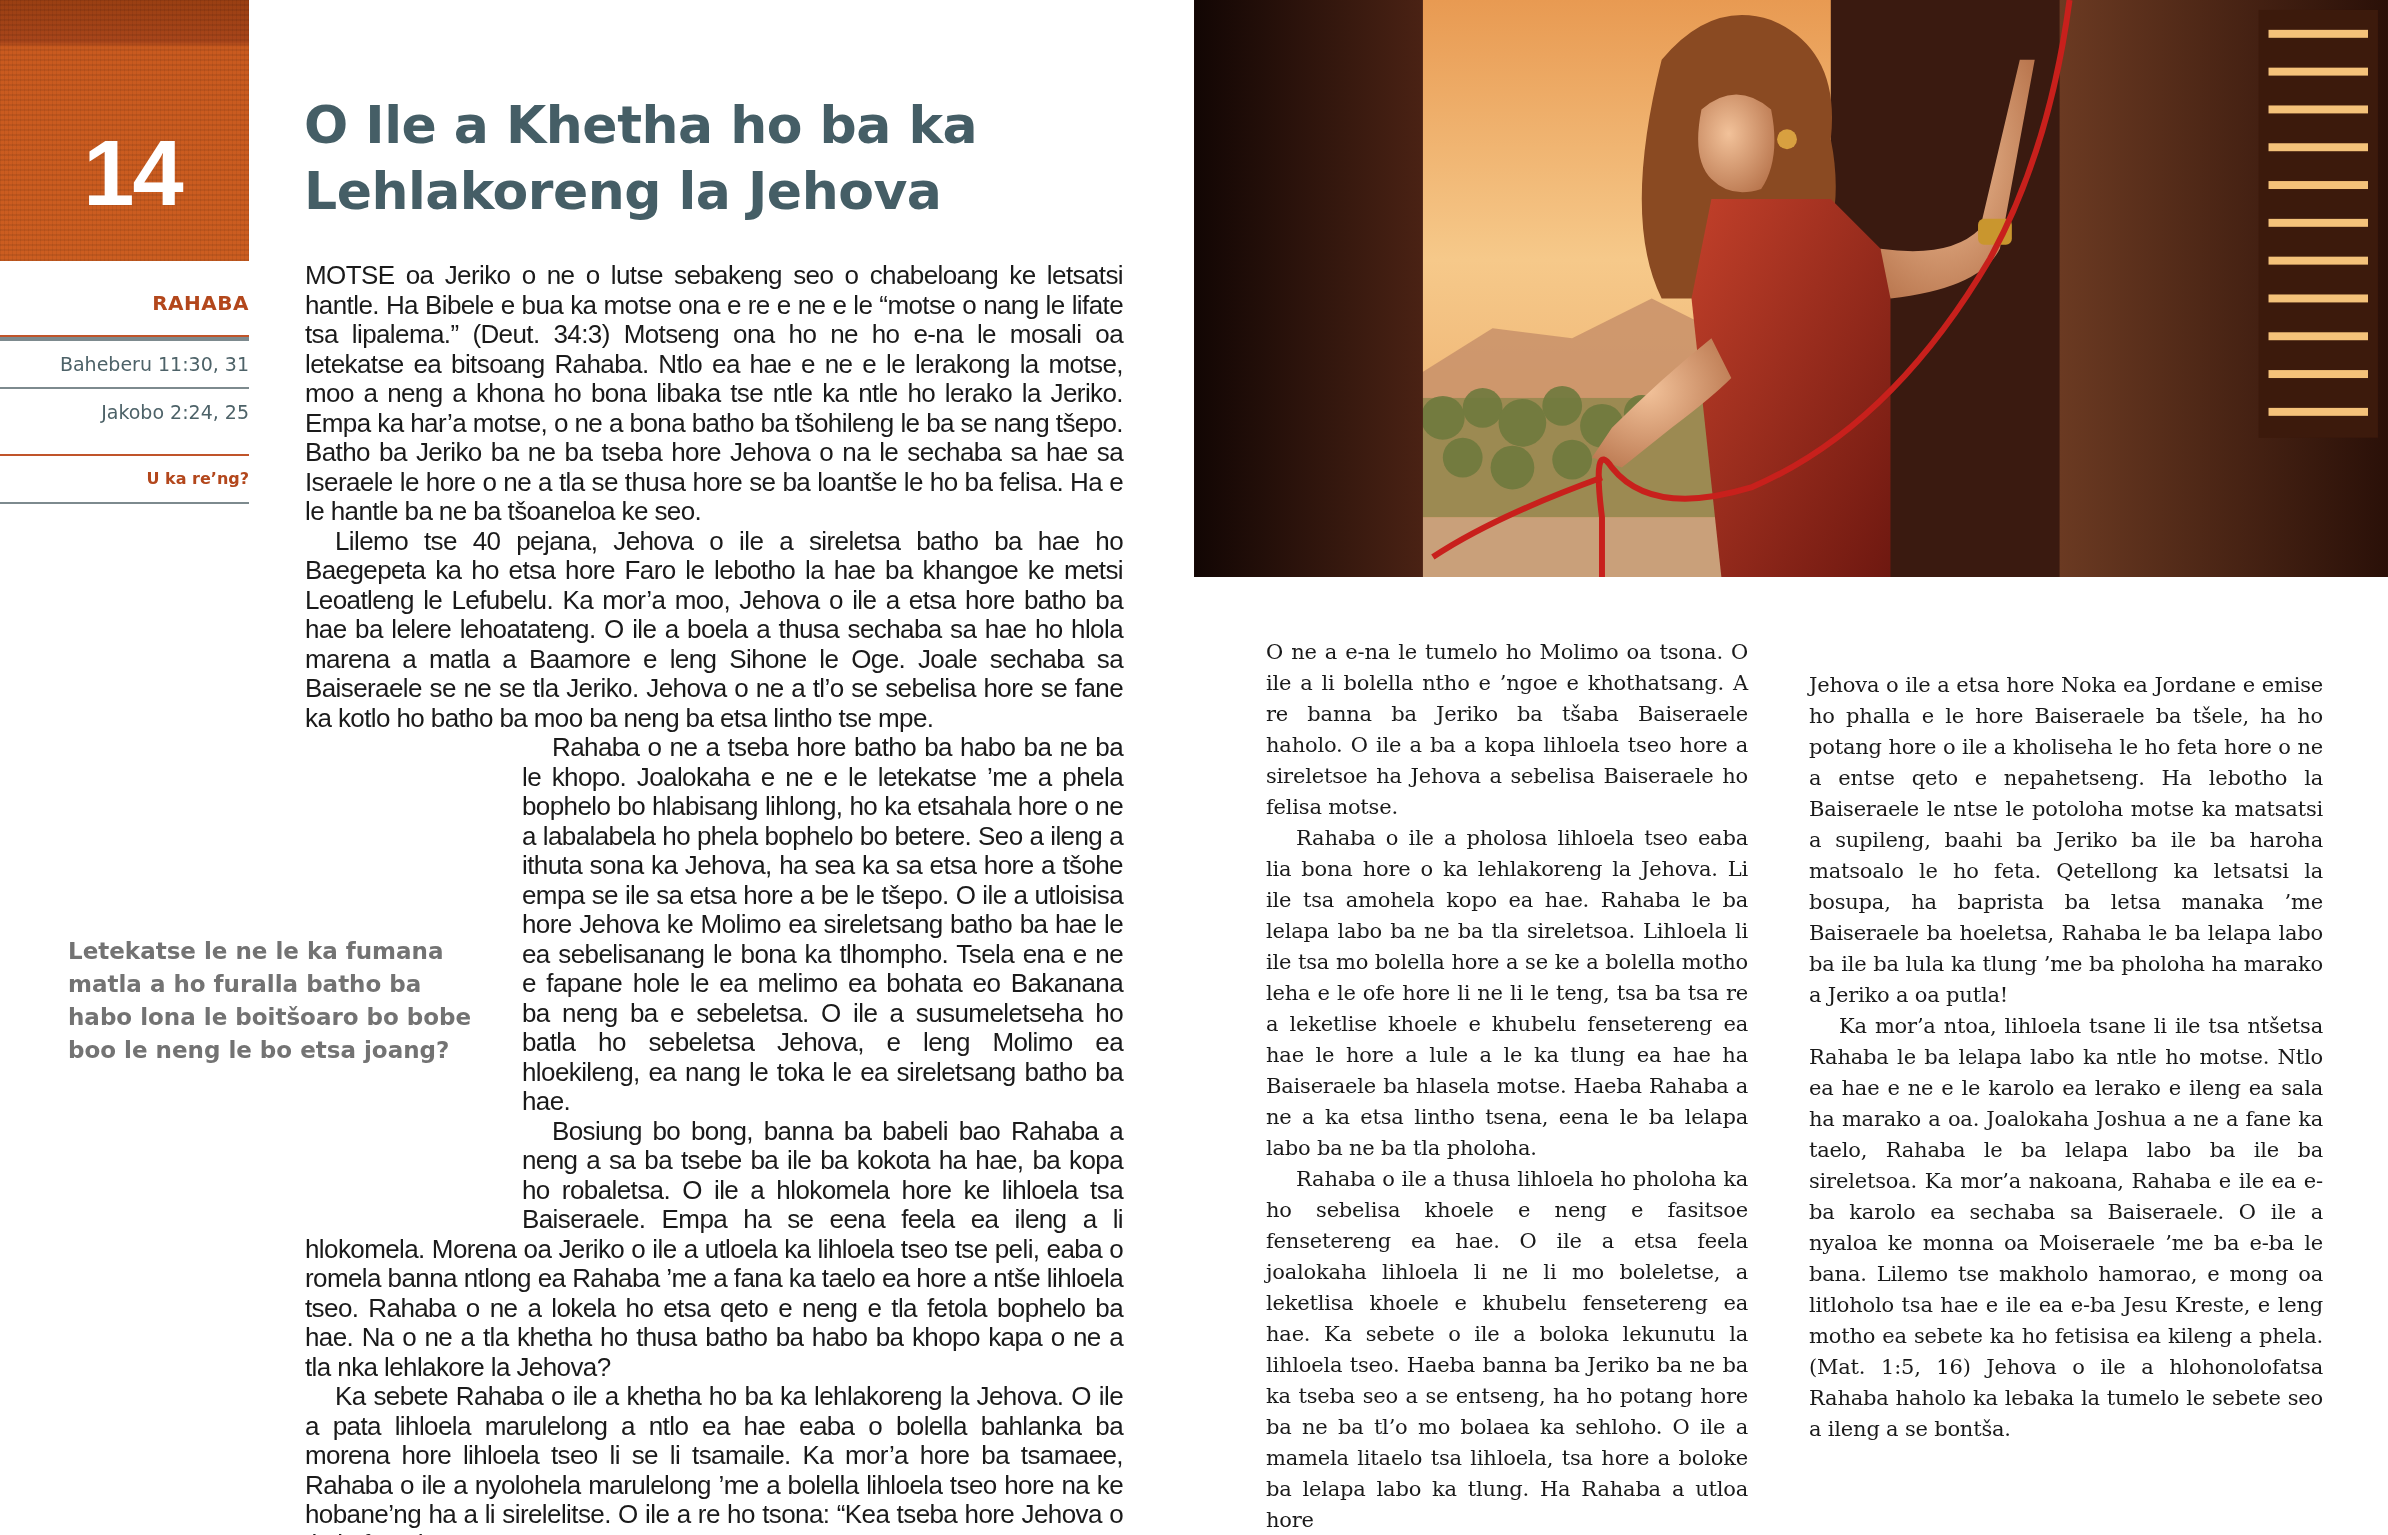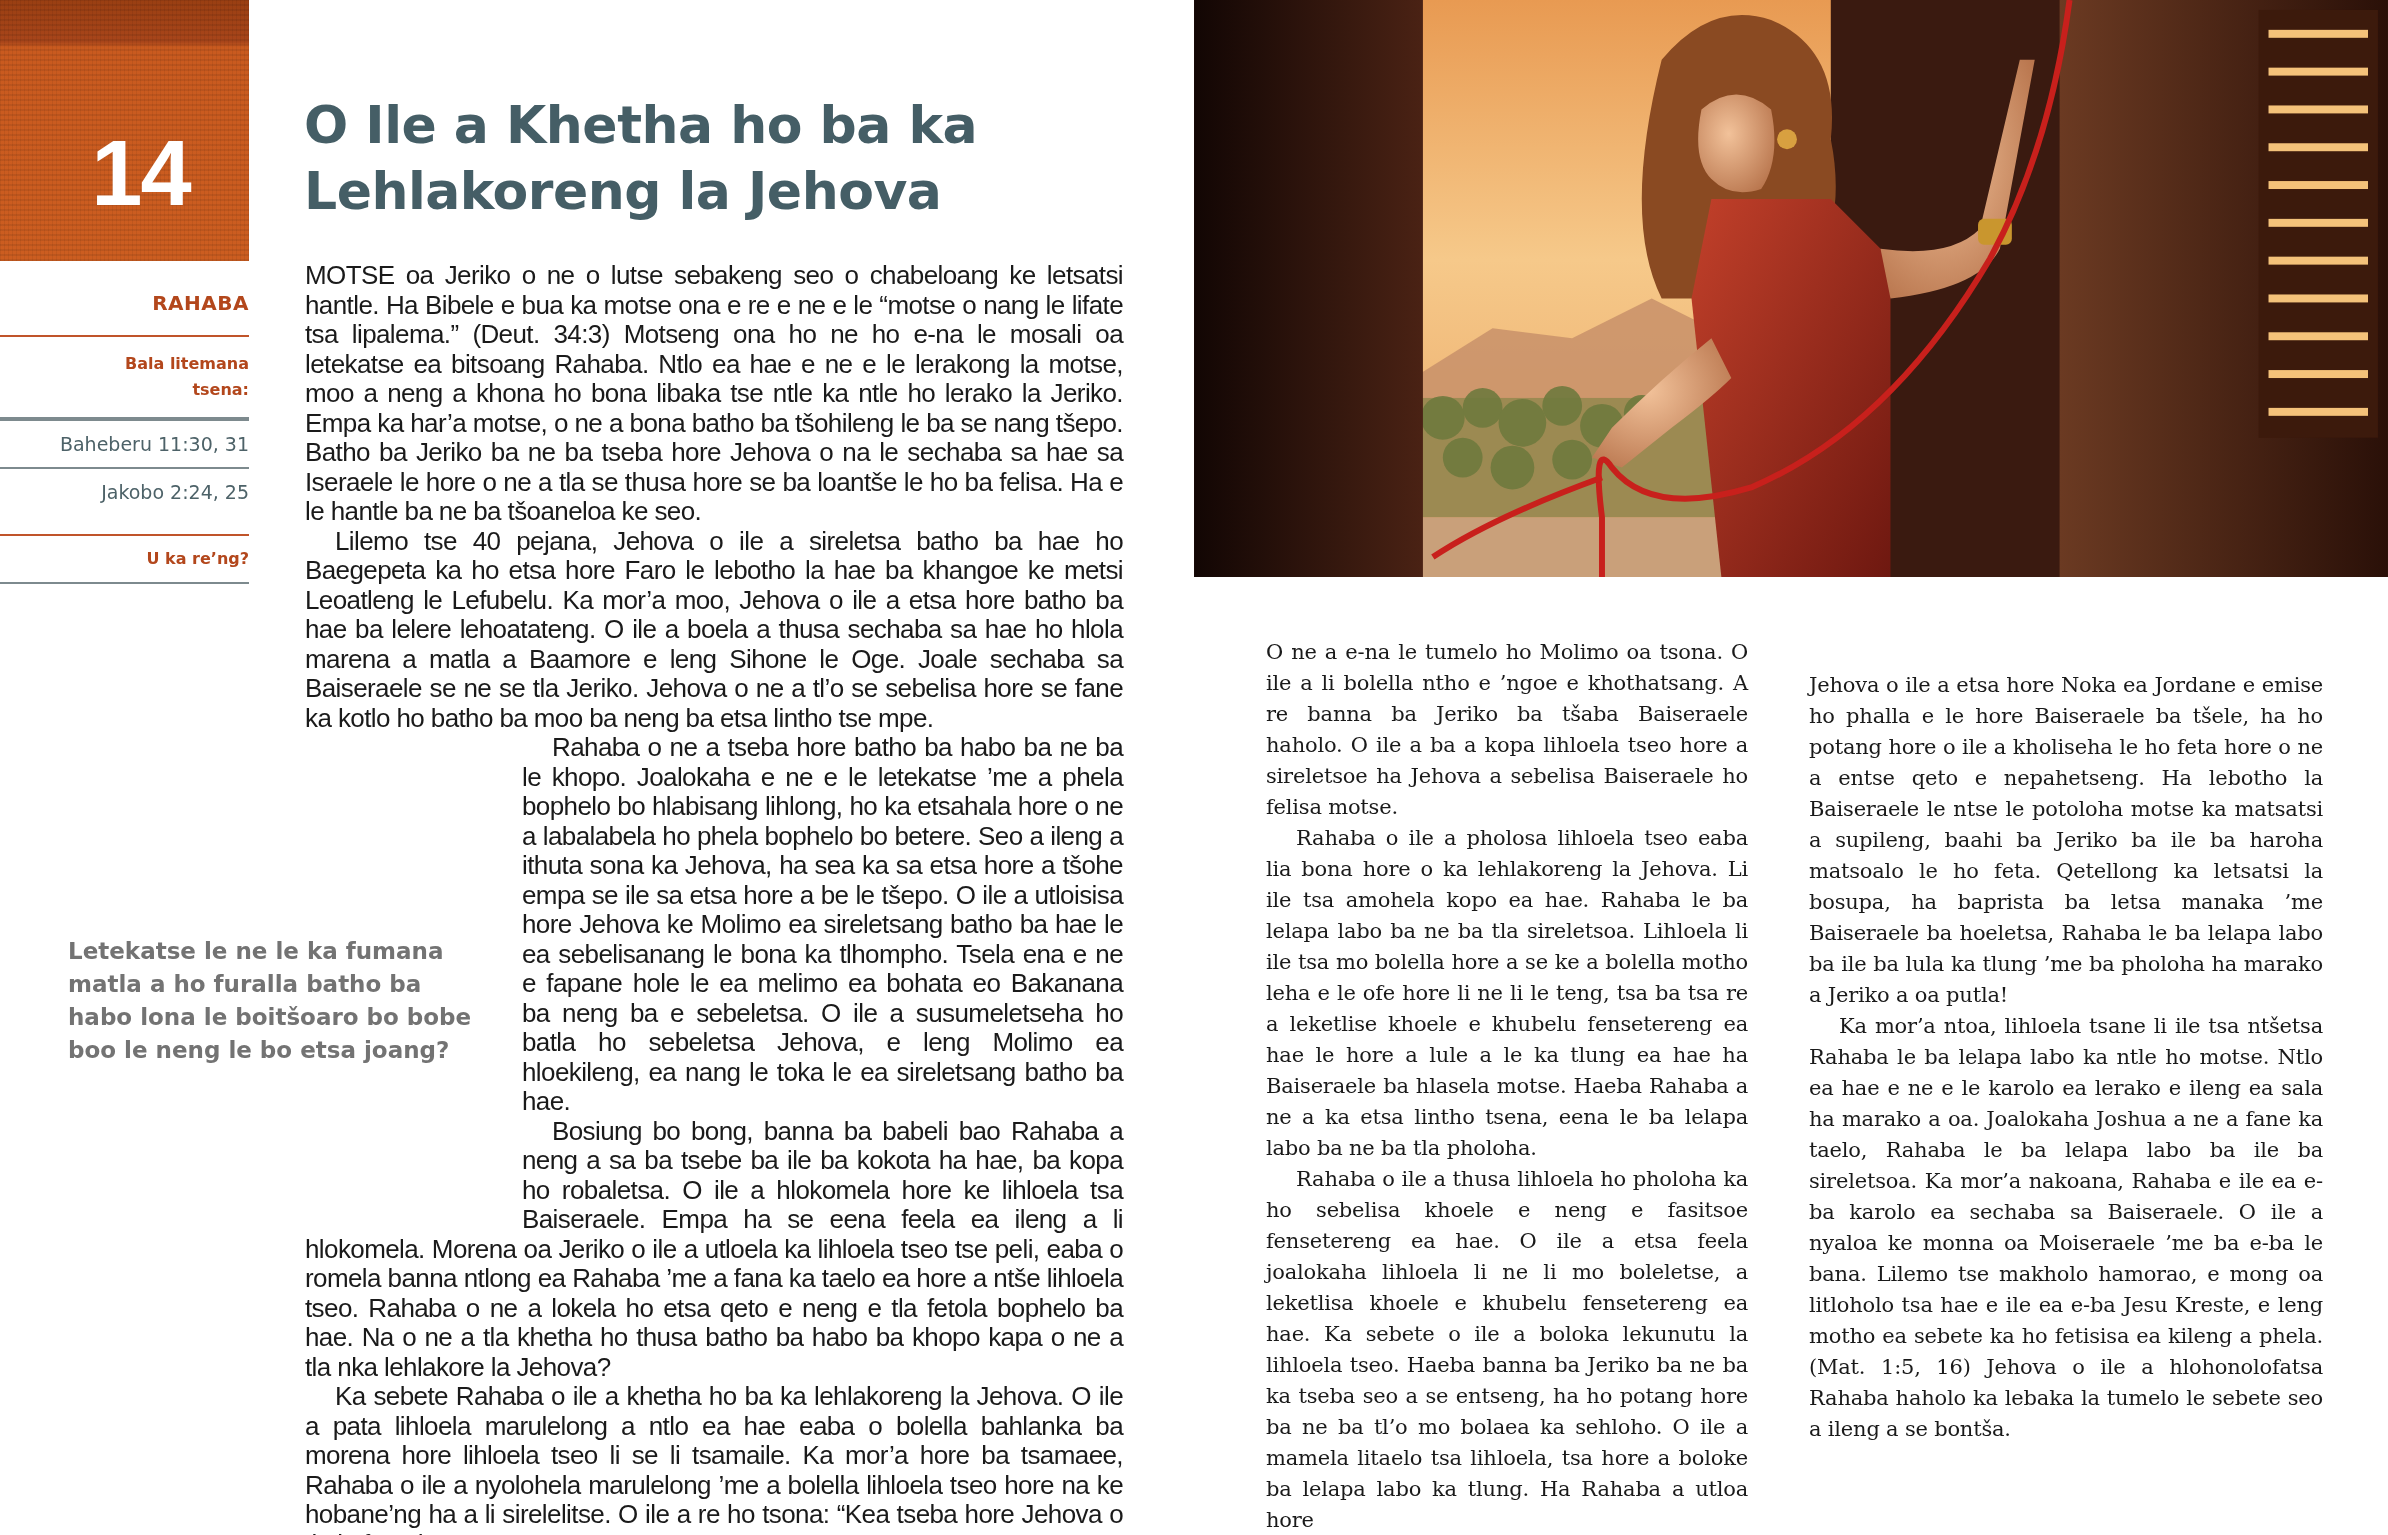--- a/index.html
+++ b/index.html
@@ -3,21 +3,21 @@
 <meta charset="utf-8">
 <style>
   html, body { margin:0; padding:0; background:#ffffff; }
   body { width:2388px; height:1535px; position:relative; overflow:hidden; font-family:"Liberation Serif", serif; color:#1a1a1a; }
   .chapter-block { position:absolute; left:0; top:0; width:249px; height:261px;
     background:
       repeating-linear-gradient(0deg, rgba(0,0,0,0.08) 0 2px, transparent 2px 5px),
       repeating-linear-gradient(90deg, rgba(0,0,0,0.06) 0 1px, transparent 1px 4px),
       linear-gradient(180deg, #9a3f12 0%, #a8451a 16%, #c95a1f 18%, #cc5d20 100%);
   }
-  .chapter-num { position:absolute; left:16px; width:249px; top:127px; text-align:center; color:#fff;
+  .chapter-num { position:absolute; left:8px; width:249px; top:127px; text-align:center; color:#fff;
     font-family:"Liberation Sans", sans-serif; font-weight:bold; font-size:92px; line-height:1; letter-spacing:-2px; }
   .title { position:absolute; left:304px; top:92px; width:846px; color:#455e66;
     font-family:"DejaVu Sans", sans-serif; font-weight:bold; font-size:52px; line-height:66px; letter-spacing:-0.5px; }
   .sidebar { position:absolute; left:0; top:261px; width:249px; font-family:"DejaVu Sans", sans-serif; text-align:right; }
   .sb-name { color:#b3471c; font-weight:bold; font-size:20px; padding:30px 0 20px 0; letter-spacing:0.5px; }
   .rule-orange { height:2px; background:#c0542a; }
   .rule-gray { height:2px; background:#7d8a8e; }
   .sb-label { color:#b3471c; font-weight:bold; font-size:16px; line-height:26px; padding:14px 0 14px 0; }
   .sb-ref { color:#4d6268; font-size:19px; line-height:28px; padding:9px 0 9px 0; }
   .sb-q { color:#4d6268; font-weight:bold; font-size:18px; line-height:28px; padding:8px 0; }
@@ -41,21 +41,20 @@
 </div>
 
 <h1 class="title" style="margin:0;">
   <span>O Ile a Khetha ho ba ka</span><br>
   <span>Lehlakoreng la Jehova</span>
 </h1>
 
 <aside class="sidebar">
   <div class="sb-name">RAHABA</div>
   <div class="rule-orange"></div>
-  <div class="sb-label" style="padding-left:119px;"><span>Bala litemana tsena:</span></div>
   <div class="rule-gray"></div>
   <div class="rule-gray"></div>
   <div class="sb-ref"><span>Baheberu 11:30, 31</span></div>
   <div class="rule-gray"></div>
   <div class="sb-ref" style="padding-bottom:28px;"><span>Jakobo 2:24, 25</span></div>
   <div class="rule-orange"></div>
   <div class="sb-label" style="padding:10px 0;">U ka re’ng?</div>
   <div class="rule-gray"></div>
 </aside>
 

